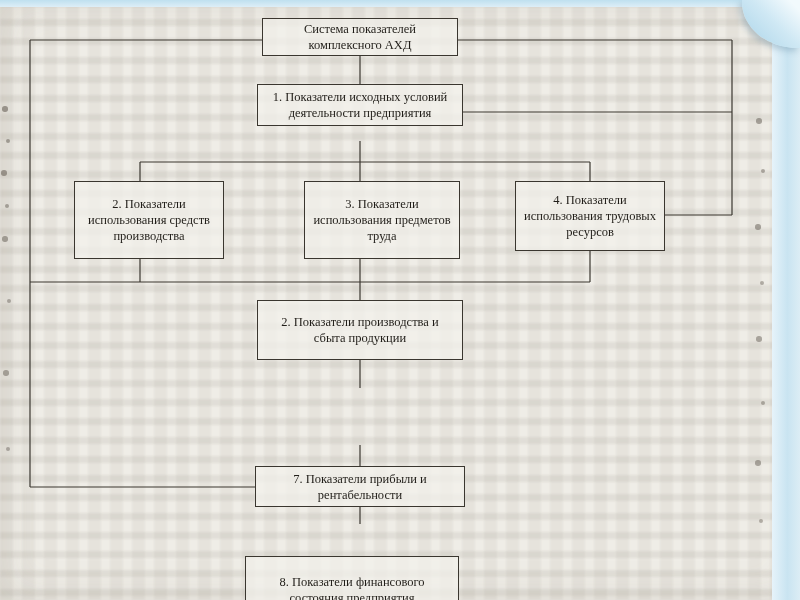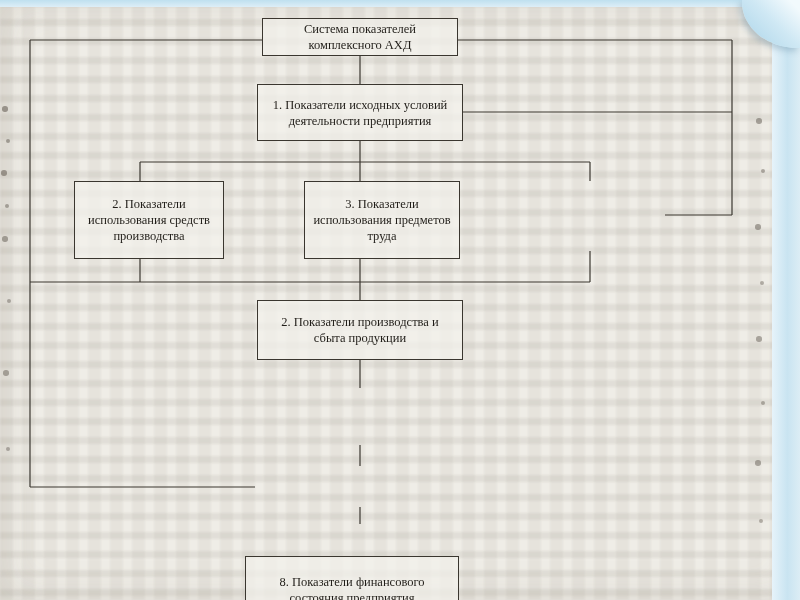--- a/index.html
+++ b/index.html
@@ -58,21 +58,21 @@
     border:1px solid #3a362f;
     background:rgba(243,241,235,0.72);
     color:#211e19;
     font-size:12.5px;
     line-height:1.28;
     text-align:center;
     display:flex;align-items:center;justify-content:center;
     padding:3px 8px;
   }
   .b-title{left:262px;top:18px;width:196px;height:38px;}
-  .b1{left:257px;top:84px;width:206px;height:57px;}
+  .b1{left:257px;top:84px;width:206px;height:42px;}
   .b2{left:74px; top:181px;width:150px;height:78px;}
   .b3{left:304px;top:181px;width:156px;height:78px;align-items:center;}
   .b4{left:515px;top:181px;width:150px;height:70px;}
   .b5{left:257px;top:300px;width:206px;height:60px;}
   .b6{left:257px;top:388px;width:206px;height:57px;}
   .b7{left:255px;top:466px;width:210px;height:41px;}
   .b8{left:245px;top:556px;width:214px;height:68px;justify-content:center;}
   
   .top-strip{
     position:absolute;left:0;top:0;width:800px;height:7px;
@@ -132,22 +132,28 @@
     </div>
     <div class="dbox b1">
       <span>1. Показатели исходных условий деятельности предприятия</span>
     </div>
     <div class="dbox b2">
       <span>2. Показатели использования средств производства</span>
     </div>
     <div class="dbox b3">
       <span>3. Показатели использования предметов труда</span>
     </div>
+    <div class="dbox b4">
+      <span>4. Показатели использования трудовых ресурсов</span>
+    </div>
     <div class="dbox b5">
       <span>2. Показатели производства и сбыта продукции</span>
+    </div>
+    <div class="dbox b7">
+      <span>7. Показатели прибыли и рентабельности</span>
     </div>
     <div class="dbox b8">
       <span>8. Показатели финансового состояния предприятия</span>
     </div>
   </div>
 
   <div class="top-strip"></div>
   <div class="right-strip"></div>
   <div class="fold"></div>
 

